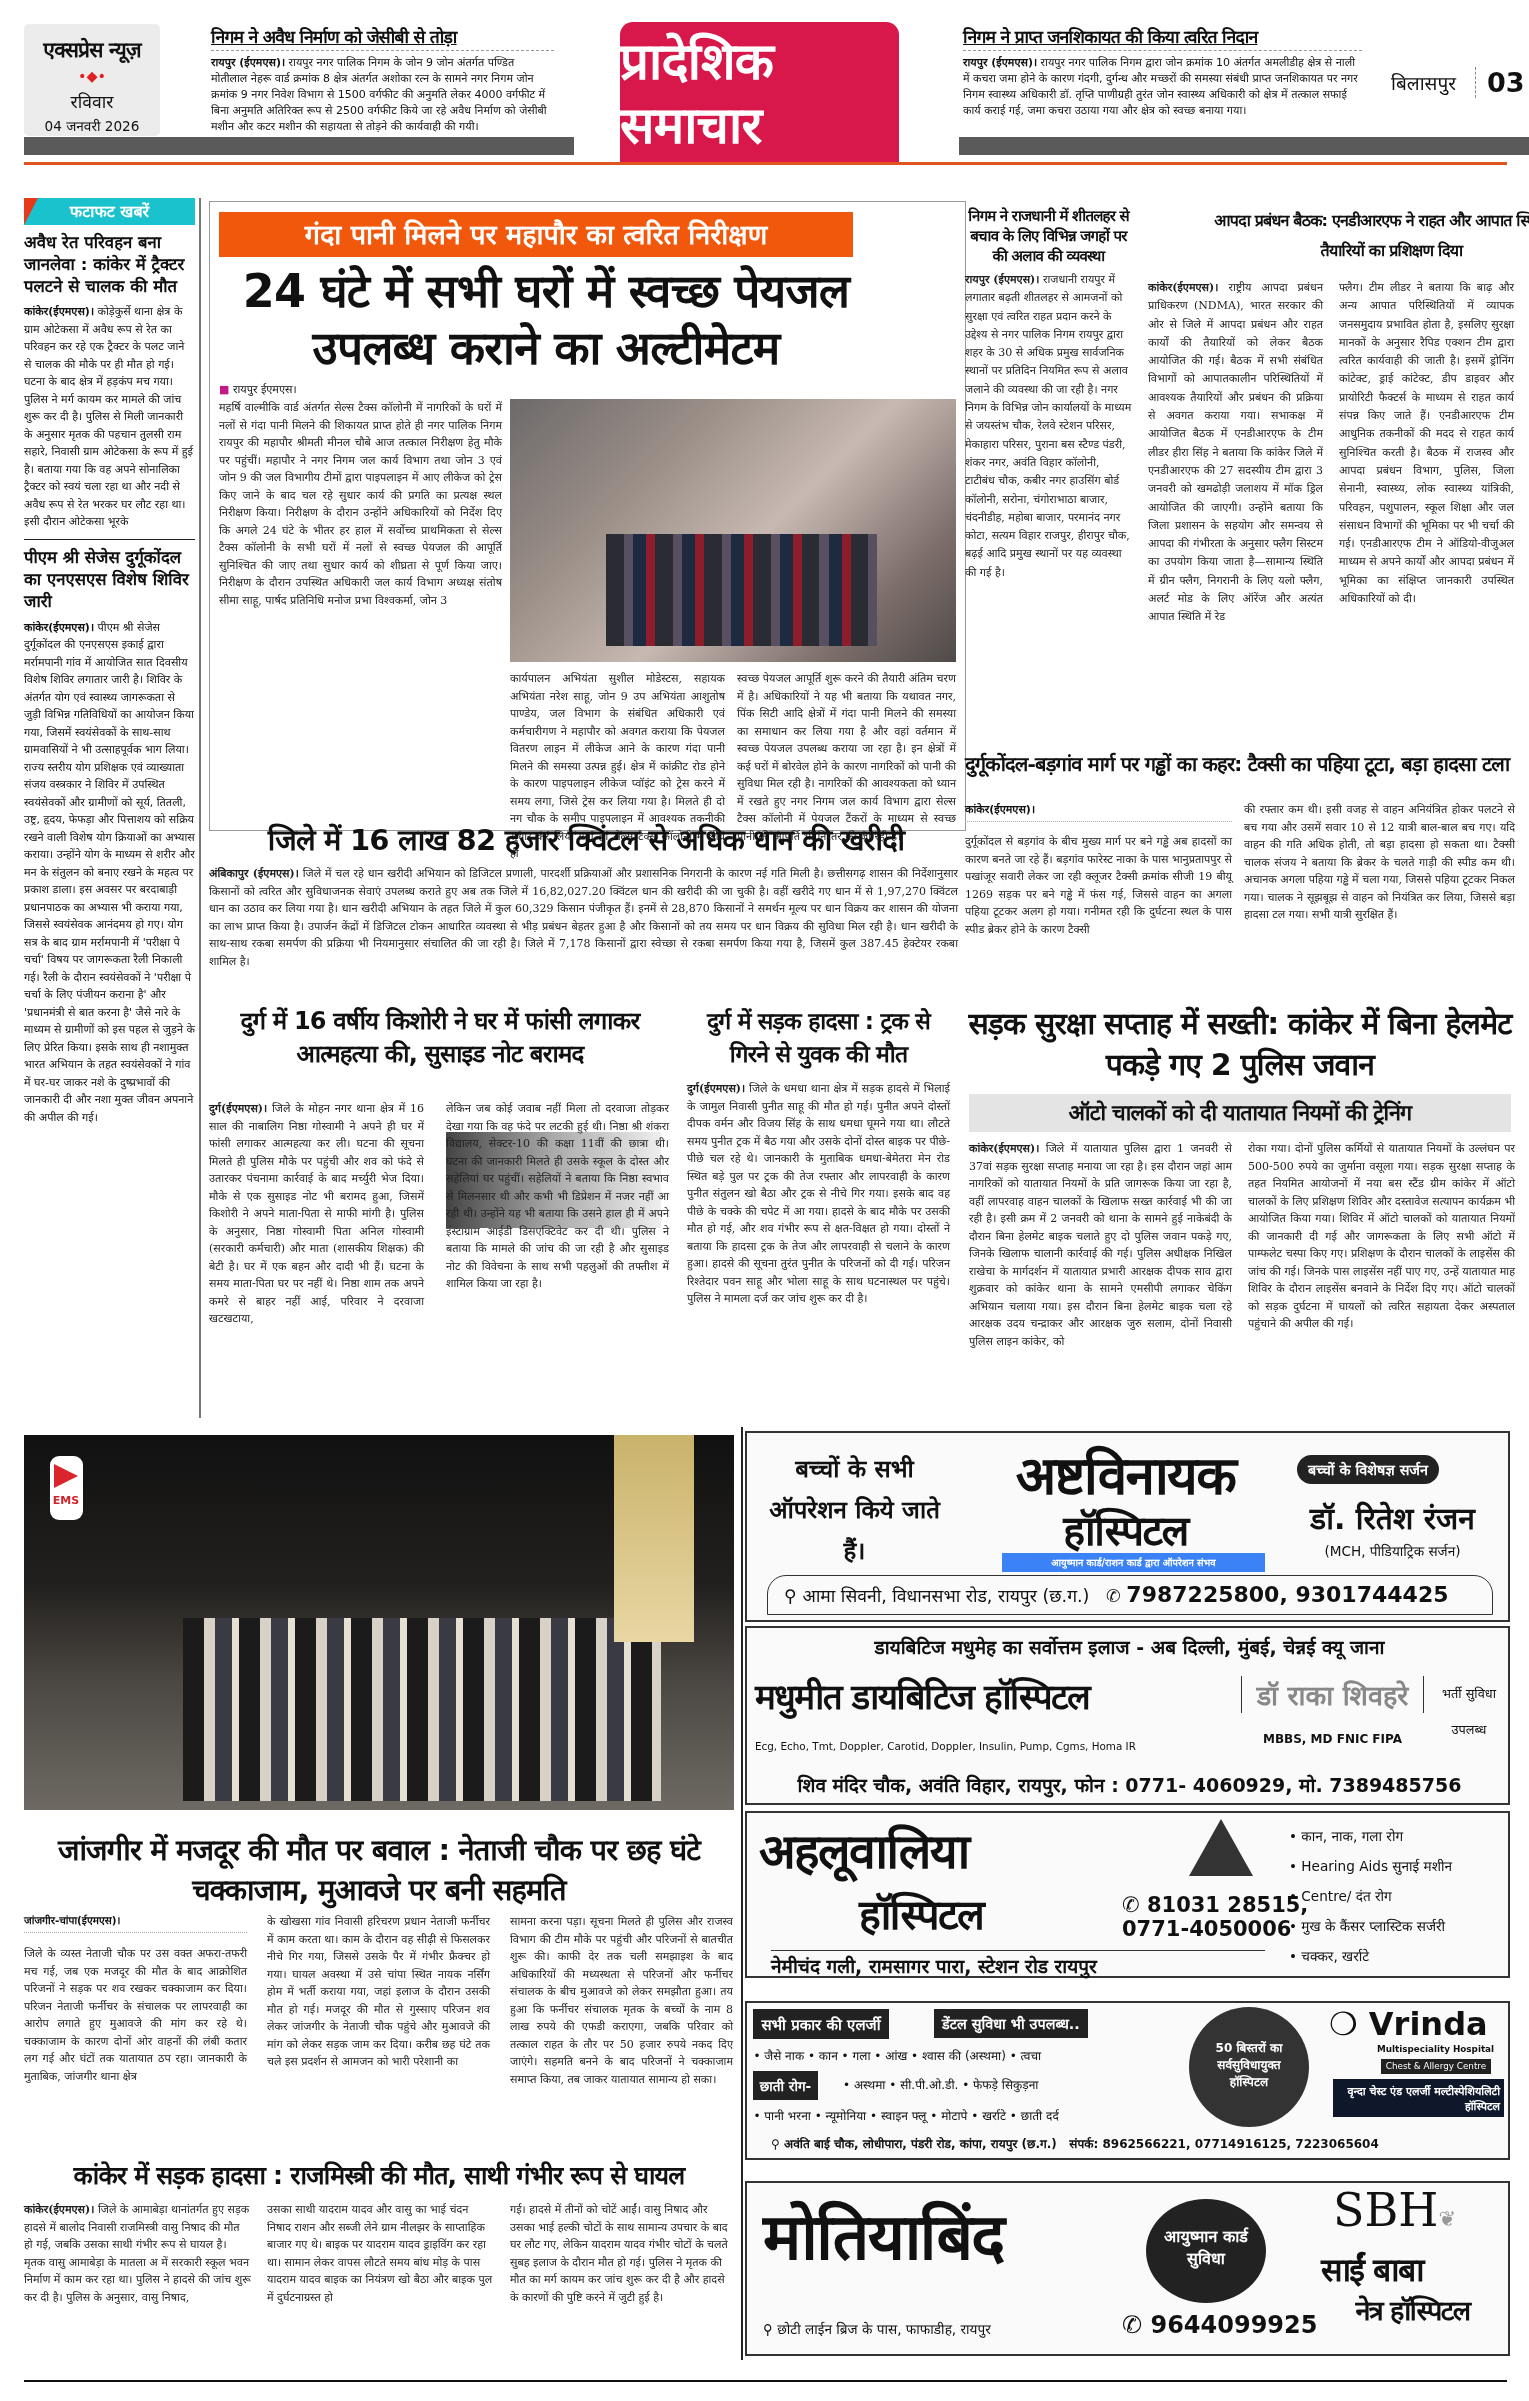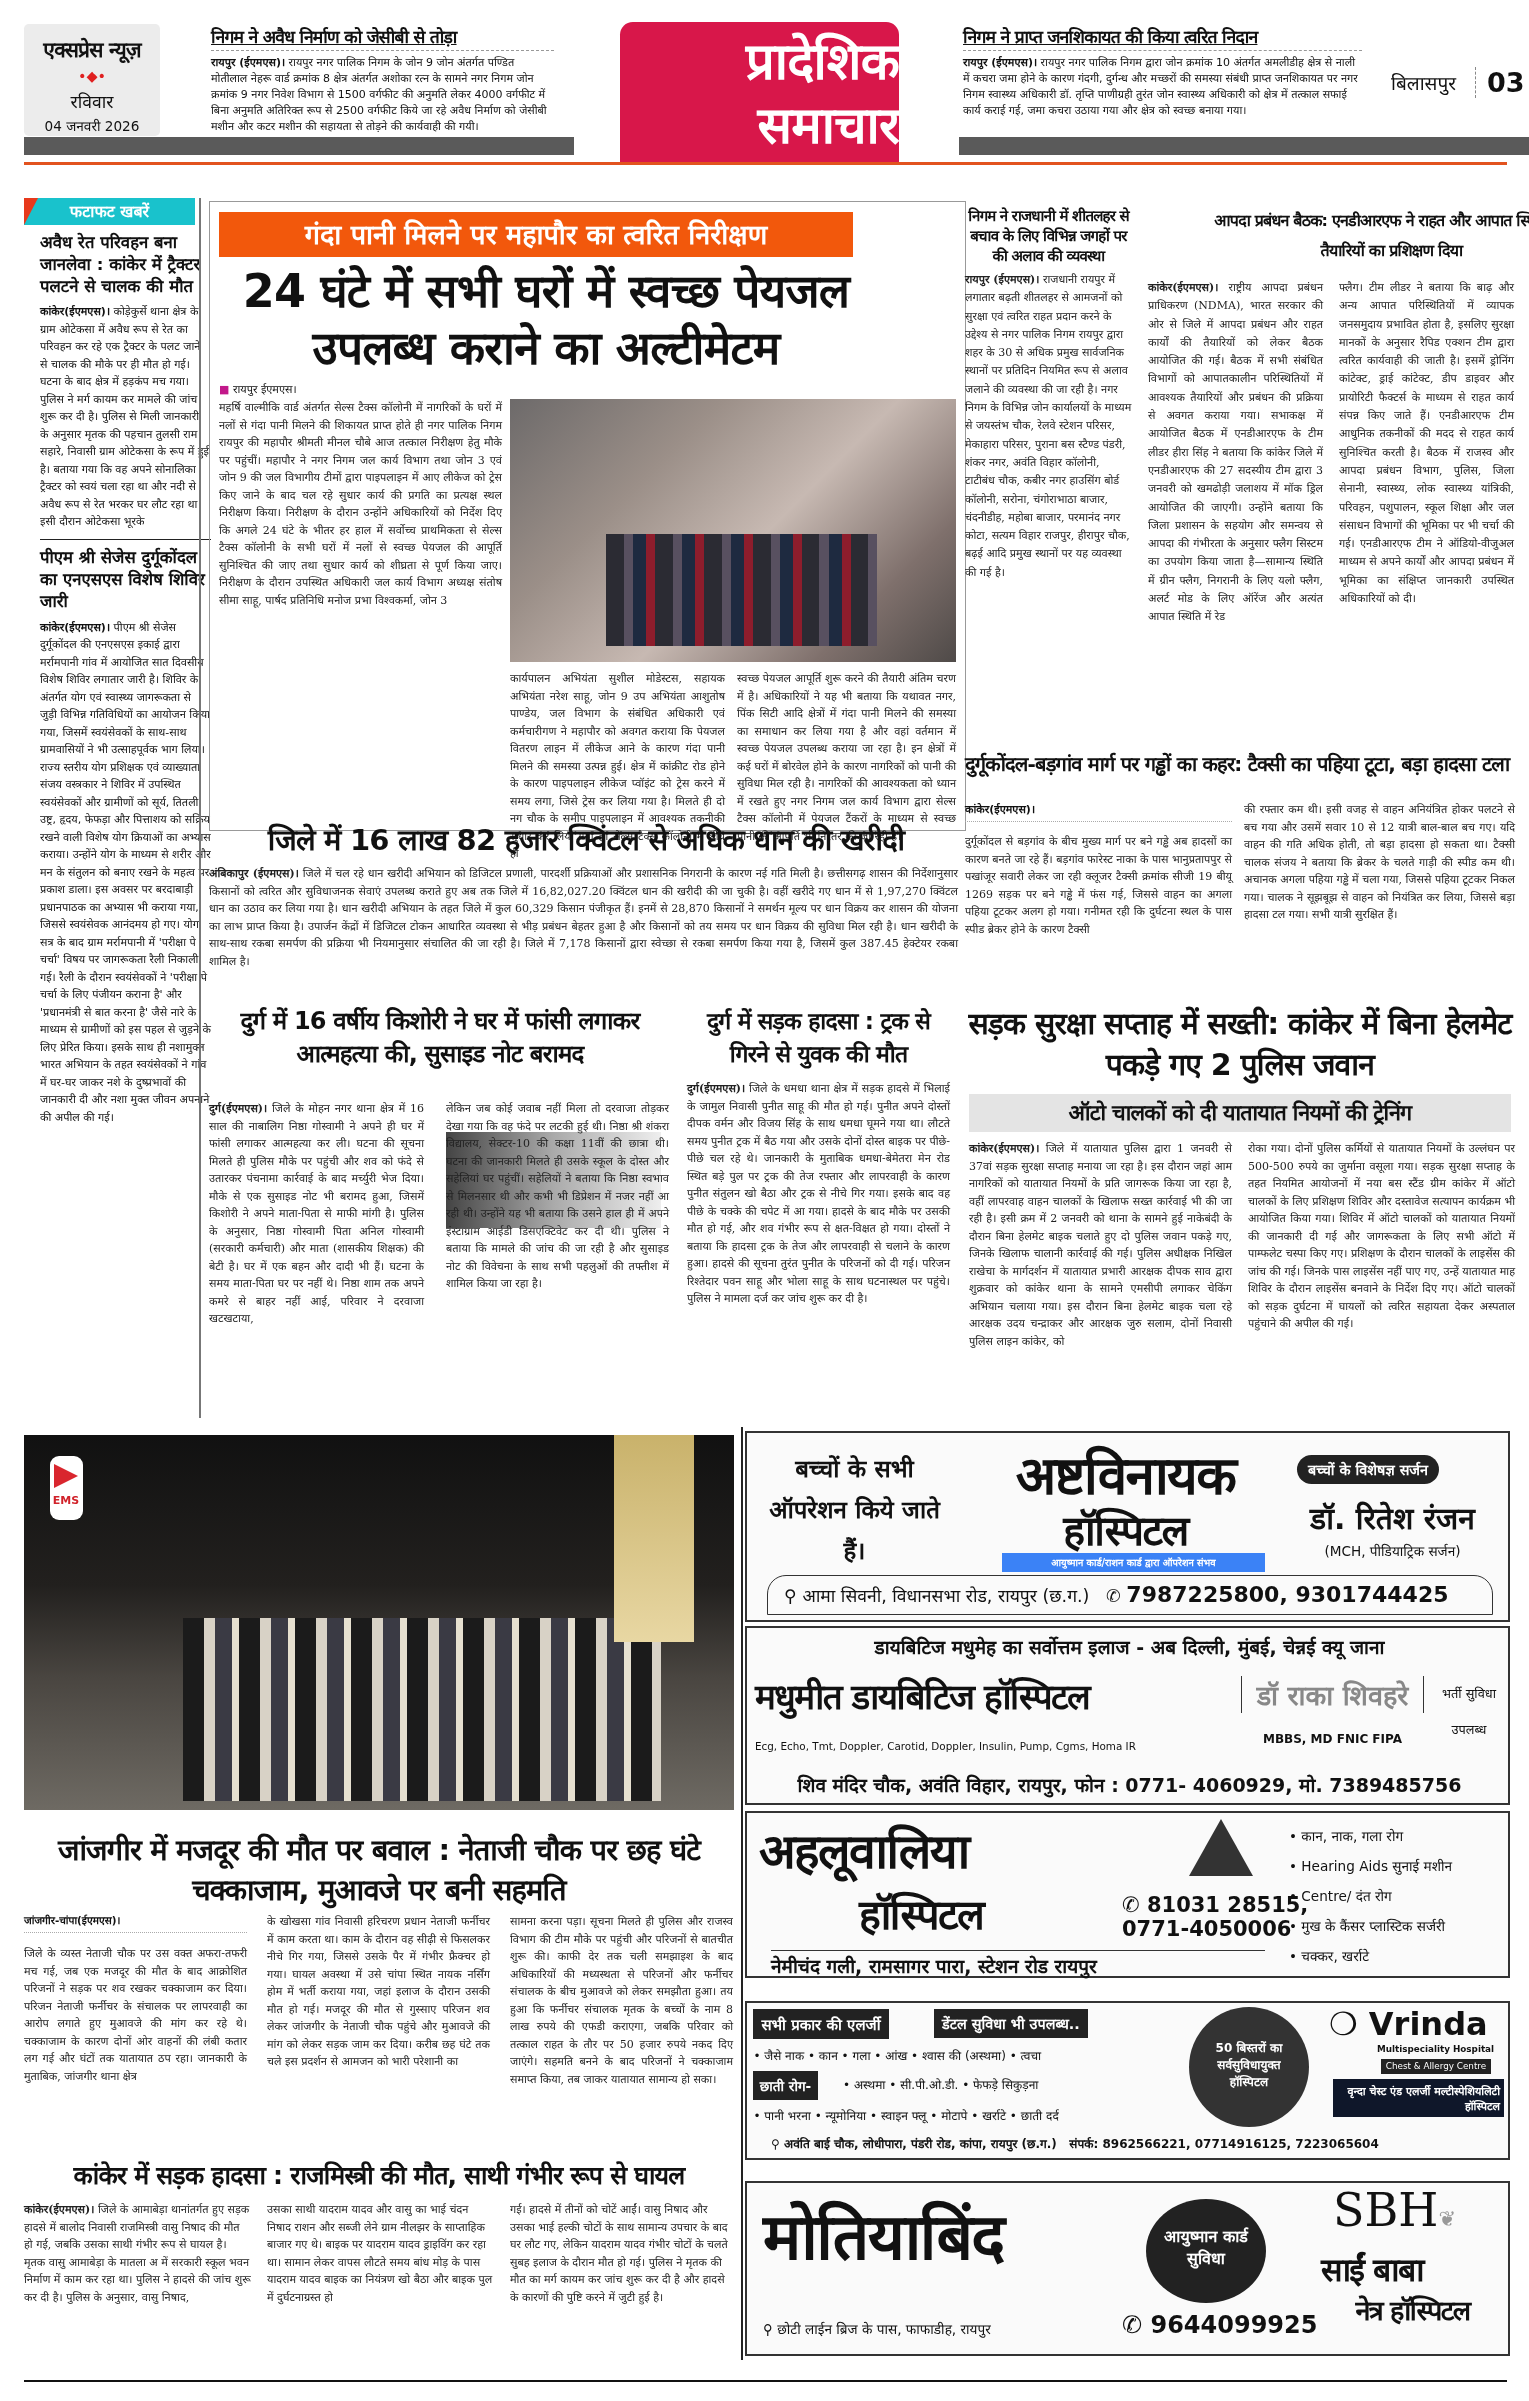--- a/index.html
+++ b/index.html
@@ -12,28 +12,28 @@
 #mast-left .brand{font-size:21px;font-weight:bold;letter-spacing:-0.8px}
 #mast-left .dia{color:#e02020;font-size:14.4px;margin:4.8px 0}
 #mast-left .day{font-size:17.5px}
 #mast-left .date{font-size:13.6px;margin-top:3.2px}
 #mast-bar{left:24px;top:137px;width:550px;height:17.5px;background:#5a5a5a}
 #mast-bar2{left:959px;top:137px;width:571px;height:17.5px;background:#5a5a5a}
 #mast-rule{left:24px;top:162px;width:1483px;height:3.2px;background:#e2531f}
 .mast-story{width:343px}
 .mast-story h3{font-size:17.5px;font-weight:bold;letter-spacing:-0.8px;border-bottom:0.8px dashed #999;padding-bottom:1.6px;margin-bottom:4.8px;text-decoration:underline}
 .mast-story p{font-size:11px;line-height:16px}
-#section-badge{left:620px;top:22px;width:279px;height:142px;background:#d8174a;border-radius:12.8px 12.8px 0 0;color:#fff;text-align:right;padding-top:8px}
+#section-badge{left:620px;top:22px;width:279px;height:142px;background:#d8174a;border-radius:12.8px 12.8px 0 0;color:#fff;text-align:left;padding-top:8px}
 #section-badge div{font-size:51px;font-weight:bold;line-height:64px;letter-spacing:-0.8px}
 #city{left:1391px;top:70px;font-size:19px}
 #pageno{left:1475px;top:67px;font-size:27px;font-weight:bold;border-left:0.8px dashed #888;padding-left:11px}
 
 #fatafat-head{left:24px;top:198px;width:171px;height:27px;background:#19c2cc;color:#fff;font-weight:bold;font-size:16px;text-align:center;line-height:27px}
 #fatafat-head:before{content:"";position:absolute;left:0;top:0;border-left:14.4px solid #e7391c;border-bottom:27px solid transparent}
-#left-col{left:40px;top:231px;width:171px}
+#left-col{left:24px;top:231px;width:171px}
 #left-col h4{font-size:16.7px;line-height:22px;font-weight:bold;margin-bottom:6.4px}
 #left-col p{font-size:11px;line-height:17.5px;margin-bottom:8px}
 #left-col hr{border:0;border-top:1.6px solid #222;margin:6.4px 0}
 .vline{background:#777;width:1.6px}
 
 #lead-box{left:209px;top:201px;width:757px;height:630px;border:1.6px solid #999}
 #kicker{left:219px;top:212px;width:634px;height:45px;background:#f2580c;color:#fff;text-align:center;font-size:27px;line-height:45px;font-weight:bold}
 #lead-hl{left:219px;top:263px;width:654px;text-align:center;font-size:46px;line-height:57px}
 #lead-photo{left:510px;top:399px;width:446px;height:263px;background:linear-gradient(135deg,#6d6a6a 0%,#9b8f88 30%,#c7b9b2 55%,#7f706c 80%,#4f4a48 100%)}
 .photo-people{position:absolute;bottom:16px;left:96px;width:271px;height:112px;background:repeating-linear-gradient(90deg,#2b2b33 0 17.5px,#585060 17.5px 27px,#1e2a40 27px 40px,#8e1d2c 40px 49px)}

